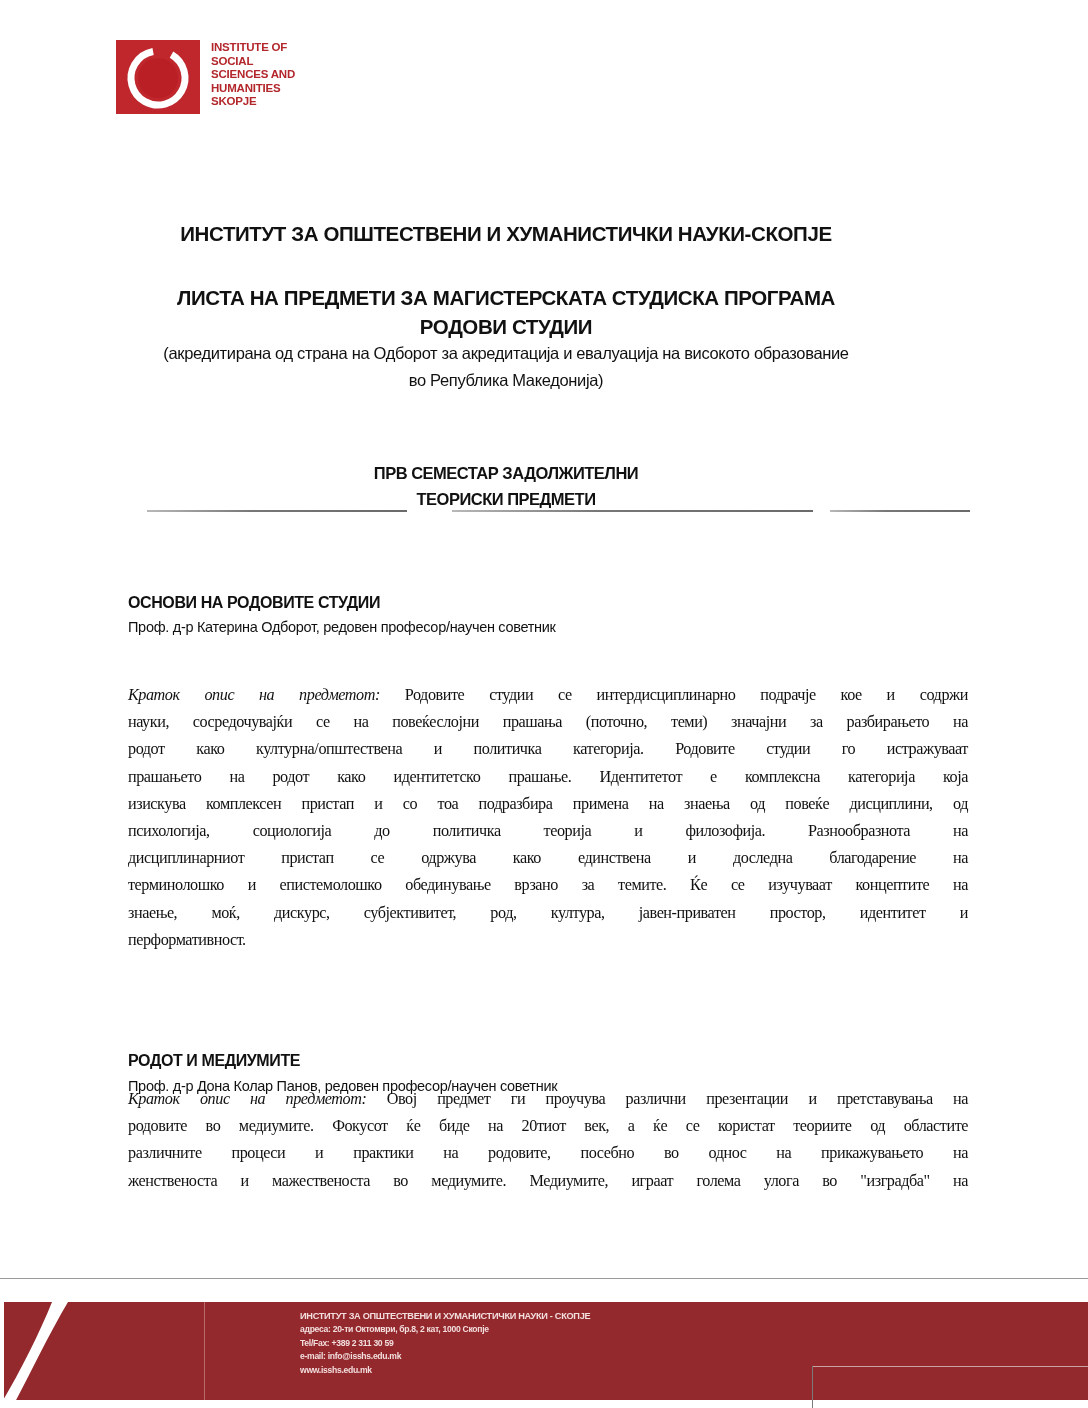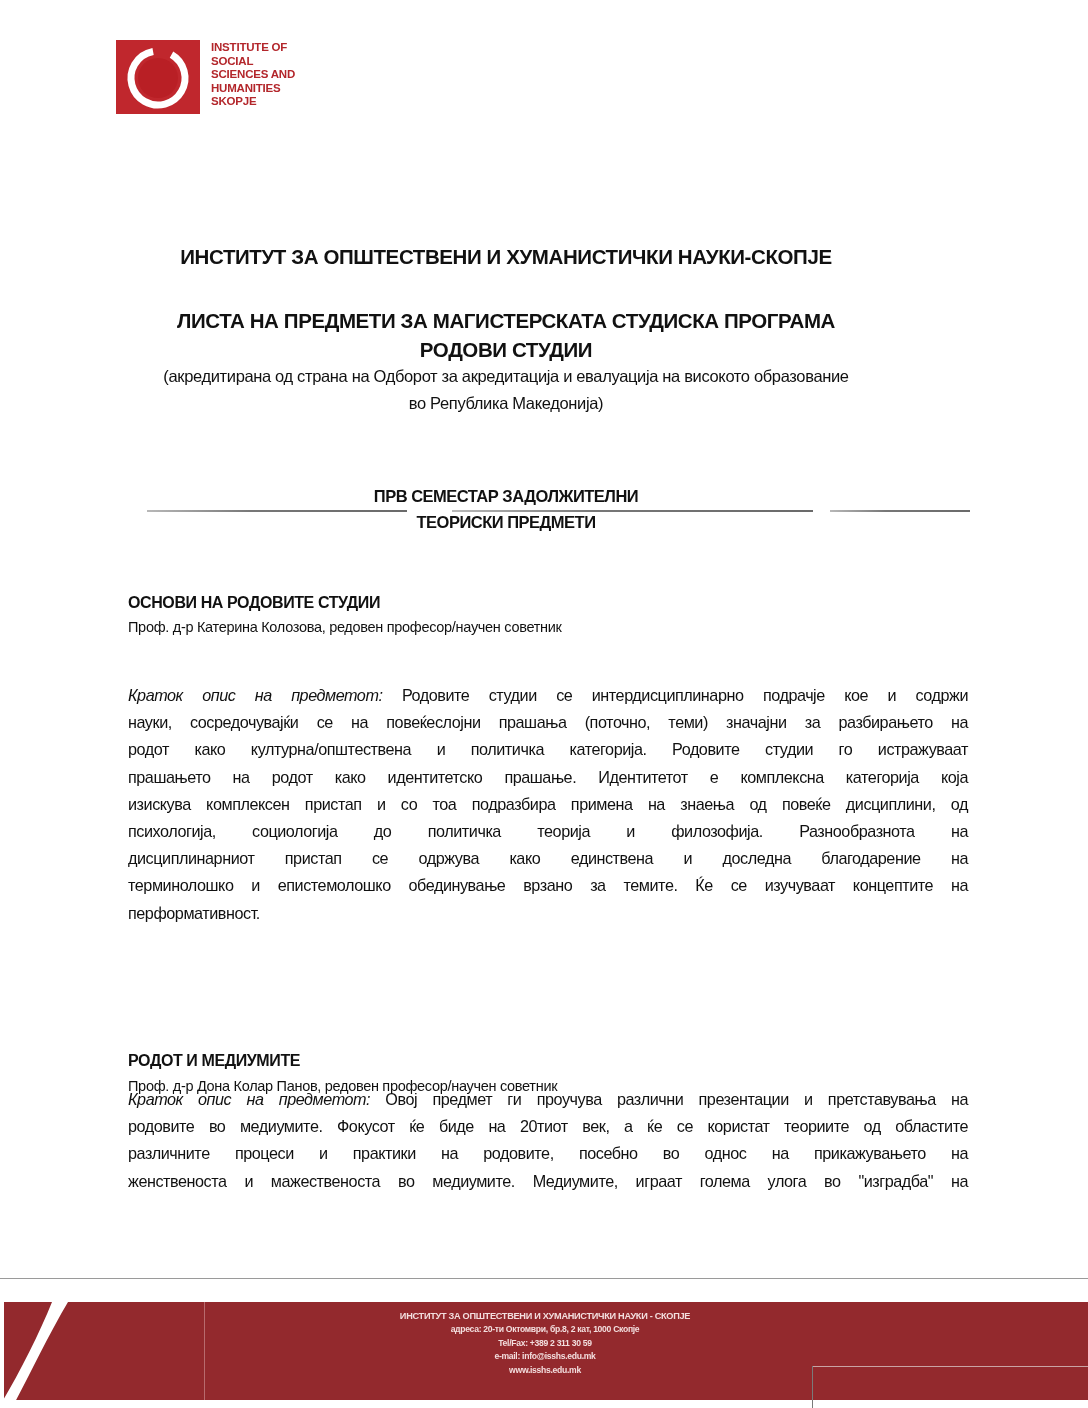--- a/index.html
+++ b/index.html
@@ -43,21 +43,20 @@
       letter-spacing: -0.2px;
     }
     .logo-text div { white-space: nowrap; }
 
     
     .center-block {
       position: absolute;
       left: 0;
       width: 1012px;
       text-align: center;
-      margin-top: 23px;
     }
     .h-inst {
       top: 222px;
       font-weight: bold;
       font-size: 20.5px;
       letter-spacing: -0.4px;
     }
     .h-list {
       top: 283px;
       font-weight: bold;
@@ -100,20 +99,21 @@
       letter-spacing: -0.3px;
     }
     .desc {
       position: absolute;
       left: 128px;
       width: 840px;
       font-size: 16.2px;
       line-height: 27.2px;
       letter-spacing: -0.45px;
       text-align: justify;
+      font-family: Liberation Serif, serif;
     }
     .desc .lbl { font-style: italic; }
     .desc-line {
       display: block;
       text-align: justify;
       text-align-last: justify;
       white-space: nowrap;
       height: 27.2px;
     }
     .desc-line.last { text-align-last: left; }
@@ -162,21 +162,21 @@
       top: 1366px;
       width: 1px;
       height: 42px;
       background: #7a7a7a;
     }
     .footer-text {
       position: absolute;
       left: 300px;
       top: 1310px;
       width: 490px;
-      text-align: center;
+      text-align: left;
       color: #f3dede;
       font-size: 8.6px;
       line-height: 13.4px;
       font-weight: bold;
       letter-spacing: -0.3px;
     }
     .footer-text div:first-child { font-size: 9.2px; }
   </style>
 </head>
 <body>
@@ -212,31 +212,32 @@
 <div class="center-block h-sem">
   <div>ПРВ СЕМЕСТАР ЗАДОЛЖИТЕЛНИ</div>
   <div>ТЕОРИСКИ ПРЕДМЕТИ</div>
 </div>
 
 <div class="rule" style="left:147px;width:260px;"></div>
 <div class="rule" style="left:452px;width:361px;"></div>
 <div class="rule" style="left:830px;width:140px;"></div>
 
 <div class="course-title" style="top:594px;">ОСНОВИ НА РОДОВИТЕ СТУДИИ</div>
-<div class="course-prof" style="top:619px;">Проф. д-р Катерина Колозова, редовен професор/научен советник</div>
+<div class="course-prof" style="top:619px;">Проф. д-р Катерина Одборот, редовен професор/научен советник</div>
 
 <div class="desc" style="top:682px;">
   <span class="desc-line"><span class="lbl">Краток опис на предметот:</span><span> Родовите студии се интердисциплинарно подрачје кое и содржи</span></span>
   <span class="desc-line">науки, сосредочувајќи се на повеќеслојни прашања (поточно, теми)  значајни за разбирањето на</span>
   <span class="desc-line">родот како културна/општествена и политичка категорија. Родовите студии го истражуваат</span>
   <span class="desc-line">прашањето на родот како идентитетско прашање. Идентитетот е комплексна категорија која</span>
   <span class="desc-line">изискува комплексен пристап и со тоа подразбира примена на знаења од повеќе дисциплини, од</span>
   <span class="desc-line">психологија, социологија до политичка теорија и филозофија. Разнообразнота на</span>
   <span class="desc-line">дисциплинарниот пристап се одржува како единствена и доследна благодарение на</span>
   <span class="desc-line">терминолошко и епистемолошко обединување врзано за темите. Ќе се изучуваат концептите на</span>
+  <span class="desc-line">знаење, моќ, дискурс, субјективитет, род, култура, јавен-приватен простор, идентитет и</span>
   <span class="desc-line last">перформативност.</span>
 </div>
 
 <div class="course-title" style="top:1052px;">РОДОТ И МЕДИУМИТЕ</div>
 <div class="course-prof" style="top:1078px;">Проф. д-р Дона Колар Панов, редовен професор/научен советник</div>
 
 <div class="desc" style="top:1086px;">
   <span class="desc-line"><span class="lbl">Краток опис на предметот:</span><span> Овој предмет ги проучува различни презентации и претставувања на</span></span>
   <span class="desc-line">родовите во медиумите.  Фокусот ќе биде на 20тиот век, а ќе  се користат теориите од  областите</span>
   <span class="desc-line">различните процеси и практики на родовите, посебно во однос на прикажувањето на</span>

